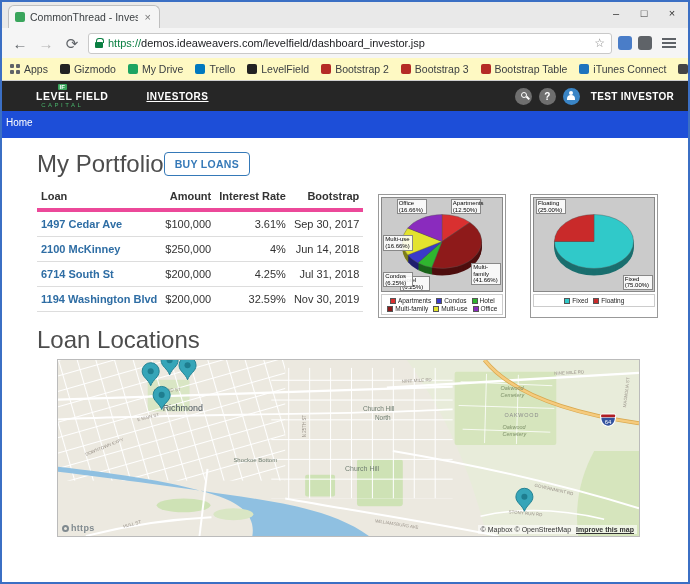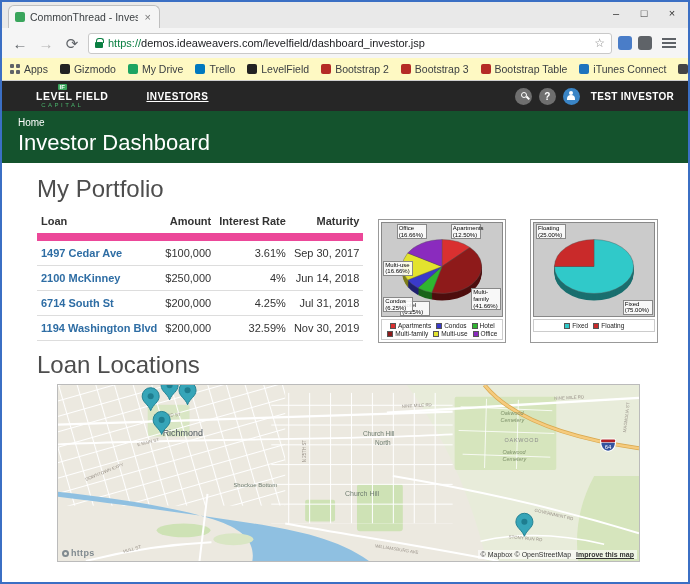--- a/index.html
+++ b/index.html
@@ -50,31 +50,31 @@
   .circle-icon.gray { background: #6f6f6f; }
   .circle-icon.blue { background: #3a85c6; }
   .circle-icon.qm { color: #fff; font-size: 10px; font-weight: bold; }
   .mag { width: 6px; height: 6px; border: 1.5px solid #fff; border-radius: 50%; position: relative; margin: -2px -2px 0 0; }
   .mag::after { content: ''; position: absolute; width: 4px; height: 1.5px; background: #fff; right: -3.5px; bottom: -1.5px; transform: rotate(45deg); }
   .person { position: relative; width: 11px; height: 11px; }
   .person::before { content: ''; position: absolute; left: 3.5px; top: 0; width: 4px; height: 4px; background: #fff; border-radius: 50%; }
   .person::after { content: ''; position: absolute; left: 1.5px; top: 4.5px; width: 8px; height: 5px; background: #fff; border-radius: 4px 4px 0 0; }
   .user-name { color: #fff; font-size: 10px; font-weight: bold; margin-left: 4px; letter-spacing: 0.3px; }
 
-  .hero { background: #14532d; padding: 6px 16px 8px; color: #fff; }
+  .hero { background: #1d4ed8; padding: 6px 4px 8px; color: #fff; }
   .breadcrumb { font-size: 10px; margin-bottom: 2px; }
   .hero-title { font-size: 22px; font-weight: 400; line-height: 1.15; }
 
   .content { padding: 0 50px 0 35px; }
   .portfolio-header { display: flex; justify-content: flex-start; align-items: center; margin-top: 10px; height: 32px; }
   .portfolio-header h2, .loc-heading { font-size: 24px; color: #4d4d4d; font-weight: 400; }
   .buy-btn { background: #fff; border: 1px solid #3579b8; color: #3579b8; font-size: 10.5px; font-weight: bold; padding: 5px 10px; border-radius: 4px; letter-spacing: 0.3px; font-family: "Liberation Sans", sans-serif; }
   .portfolio-row { display: flex; align-items: flex-start; }
   .ptable { width: 302px; border-collapse: collapse; margin-top: 6px; flex: 0 0 auto; }
-  .ptable th { font-size: 11px; color: #333; padding: 4px 4px 6px; border-bottom: 8px solid #ec4899; text-align: right; white-space: nowrap; }
+  .ptable th { font-size: 11px; color: #333; padding: 4px 4px 6px; border-bottom: 4px solid #ec4899; text-align: right; white-space: nowrap; }
   .ptable td { font-size: 11px; color: #333; padding: 6px 4px; border-bottom: 1px solid #ddd; text-align: right; white-space: nowrap; }
   .ptable th:first-child, .ptable td:first-child { text-align: left; }
   .ptable a { color: #2e6da4; font-weight: bold; text-decoration: none; }
 
   .charts { display: flex; gap: 24px; margin: 14px 0 0 15px; }
   .pie-widget { width: 128px; background: #fff; border: 1px solid #999; padding: 2px; }
   .plot { height: 95px; background: #cbcbcb; border: 1px solid #888; position: relative; overflow: hidden; }
   .pie-label { position: absolute; width: 30px; font-size: 6px; line-height: 1.1; background: rgba(255,255,255,0.87); border: 1px solid #888; color: #000; padding: 0 1px; }
   .legend { display: flex; flex-wrap: wrap; justify-content: center; column-gap: 5px; row-gap: 1px; padding: 2px 1px; border: 1px solid #ccc; margin-top: 2px; font-size: 6.5px; color: #222; }
   .legend-item { display: inline-flex; align-items: center; }
@@ -187,36 +187,36 @@
         <span class="circle-icon gray qm">?</span>
         <span class="circle-icon blue">
             <span class="person"></span>
           </span>
         <span class="user-name">TEST INVESTOR</span>
       </div>
     </div>
 
     <div class="hero">
       <div class="breadcrumb">Home</div>
-      <div class="hero-title">Investor Dashboard</div>
     </div>
 
     <div class="content">
       <div class="portfolio-header">
         <h2>My Portfolio</h2>
+        <button class="buy-btn">BUY LOANS</button>
       </div>
 
       <div class="portfolio-row">
         <table class="ptable">
           <thead>
             <tr>
               <th>Loan</th>
               <th>Amount</th>
               <th>Interest Rate</th>
-              <th>Maturity</th>
+              <th>Bootstrap</th>
             </tr>
           </thead>
           <tbody>
               <tr>
                 <td><a href="#">1497 Cedar Ave</a></td>
                 <td>$100,000</td>
                 <td>3.61%</td>
                 <td>Sep 30, 2017</td>
               </tr>
               <tr>

